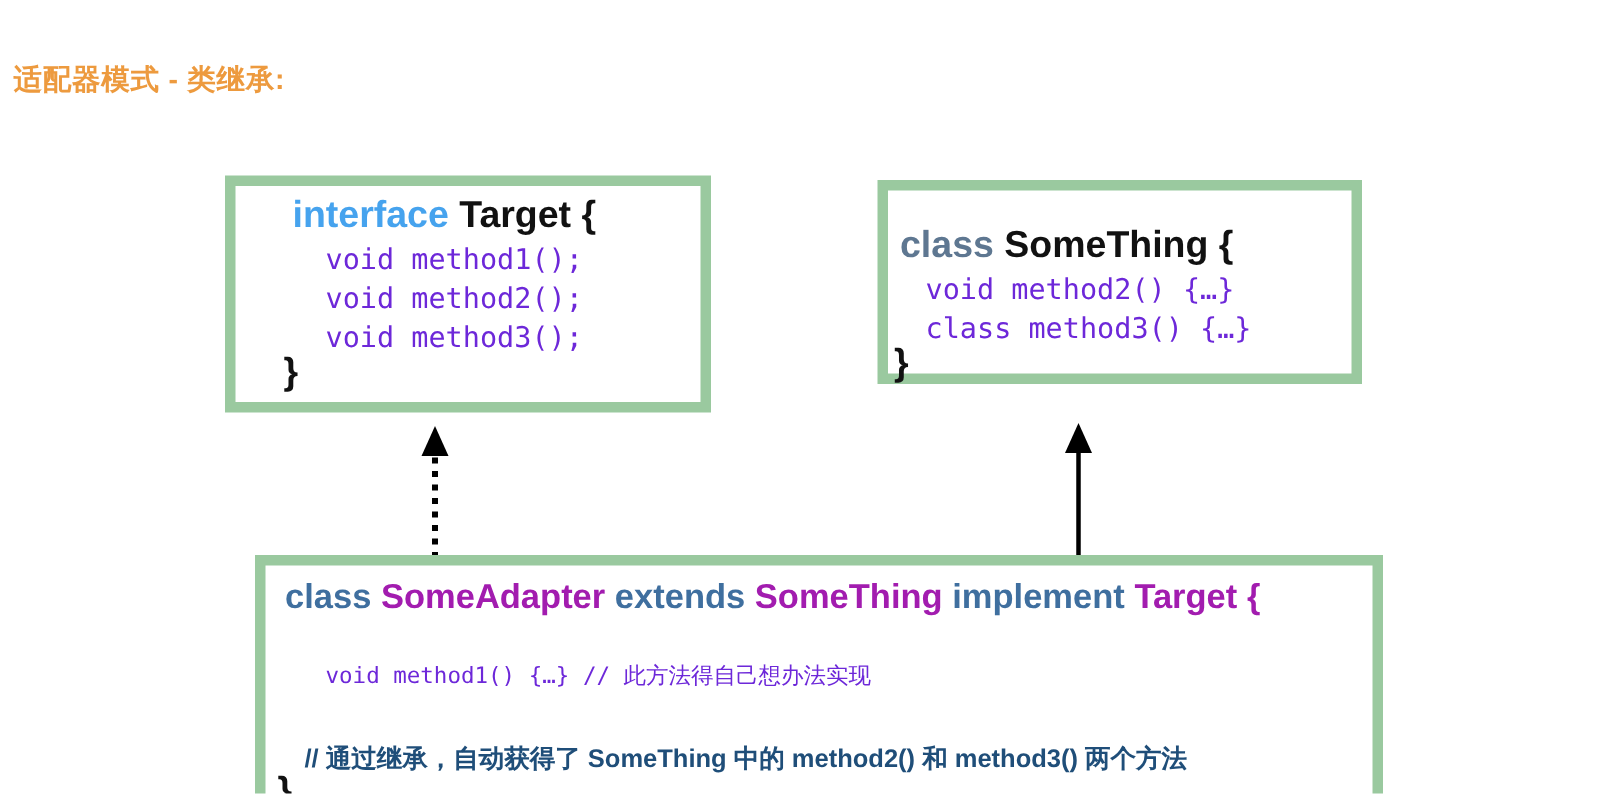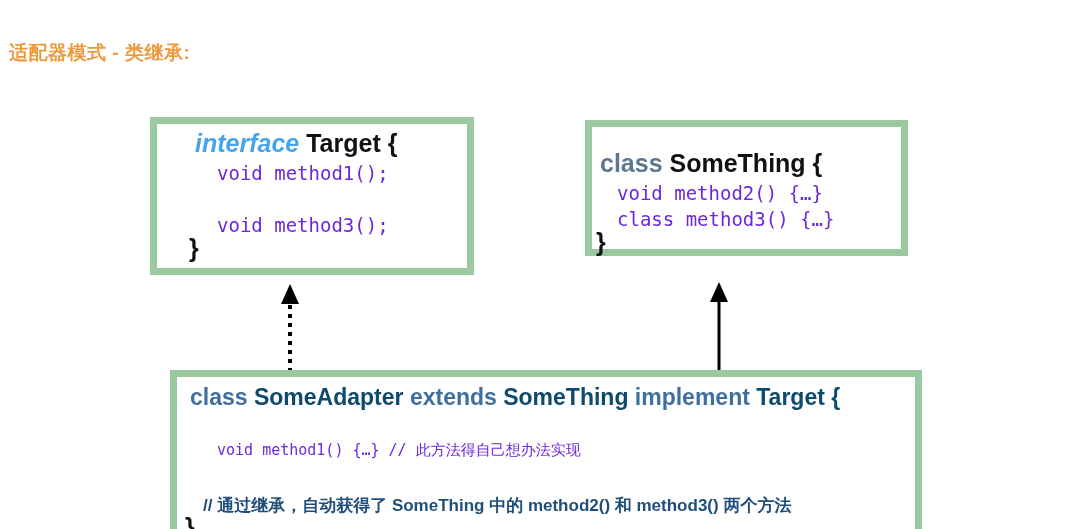--- a/index.html
+++ b/index.html
@@ -85,40 +85,40 @@
     color: #111111;
   }
 
   
   #t-hdr   { position:absolute; left: 38px; top: 5px;  font-size: 25px; }
   #t-m1    { position:absolute; left: 60px; top: 38px; font-size: 19px; }
   #t-m2    { position:absolute; left: 60px; top: 64px; font-size: 19px; }
   #t-m3    { position:absolute; left: 60px; top: 90px; font-size: 19px; }
   #t-close { position:absolute; left: 32px; top: 110px; font-size: 25px; }
 
-  .kw-interface { color: #46A3EE; font-style: italic; }
+  .kw-interface { color: #46A3EE; }
 
   
   #s-hdr   { position:absolute; left: 8px;  top: 22px; font-size: 25px; }
   #s-m2    { position:absolute; left: 25px; top: 55px; font-size: 19px; }
   #s-m3    { position:absolute; left: 25px; top: 81px; font-size: 19px; }
   #s-close { position:absolute; left: 4px;  top: 101px; font-size: 25px; }
 
   .kw-class-slate { color: #5E7791; }
 
   
   #a-hdr   { position:absolute; left: 13px; top: 7px;  font-size: 23px; }
   #a-m1    { position:absolute; left: 40px; top: 64px; font-size: 15px; }
   #a-cmt   { position:absolute; left: 26px; top: 117px; font-size: 17px;
              font-family: "Liberation Sans", sans-serif; font-weight: bold;
              color: #1F4E79; white-space: nowrap; }
   #a-close { position:absolute; left: 8px;  top: 136px; font-size: 25px; }
 
   .kw-blue { color: #3F6F9F; }
-  .id-black { color: #0c4a6e; }
+  .id-black { color: #a21caf; }
 
   
   .arrow {
     position: absolute;
   }
 
   #arrow-implements {
     left: 278px;
     top: 250px;
     width: 24px;
@@ -136,20 +136,21 @@
 
 <div id="canvas">
 
   <div class="page-title">适配器模式 - 类继承:</div>
 
   <div class="code-box" id="box-target">
     <div class="box-inner">
       <div class="hdr" id="t-hdr"><span class="kw-interface">interface</span><span> </span><span>Target</span><span> </span><span>{</span></div>
 
       <div class="mono" id="t-m1">void method1();</div>
+      <div class="mono" id="t-m2">void method2();</div>
       <div class="mono" id="t-m3">void method3();</div>
 
       <div class="brace" id="t-close">}</div>
     </div>
   </div>
 
   <div class="code-box" id="box-something">
     <div class="box-inner">
       <div class="hdr" id="s-hdr"><span class="kw-class-slate">class</span><span> </span><span>SomeThing</span><span> </span><span>{</span></div>
 

